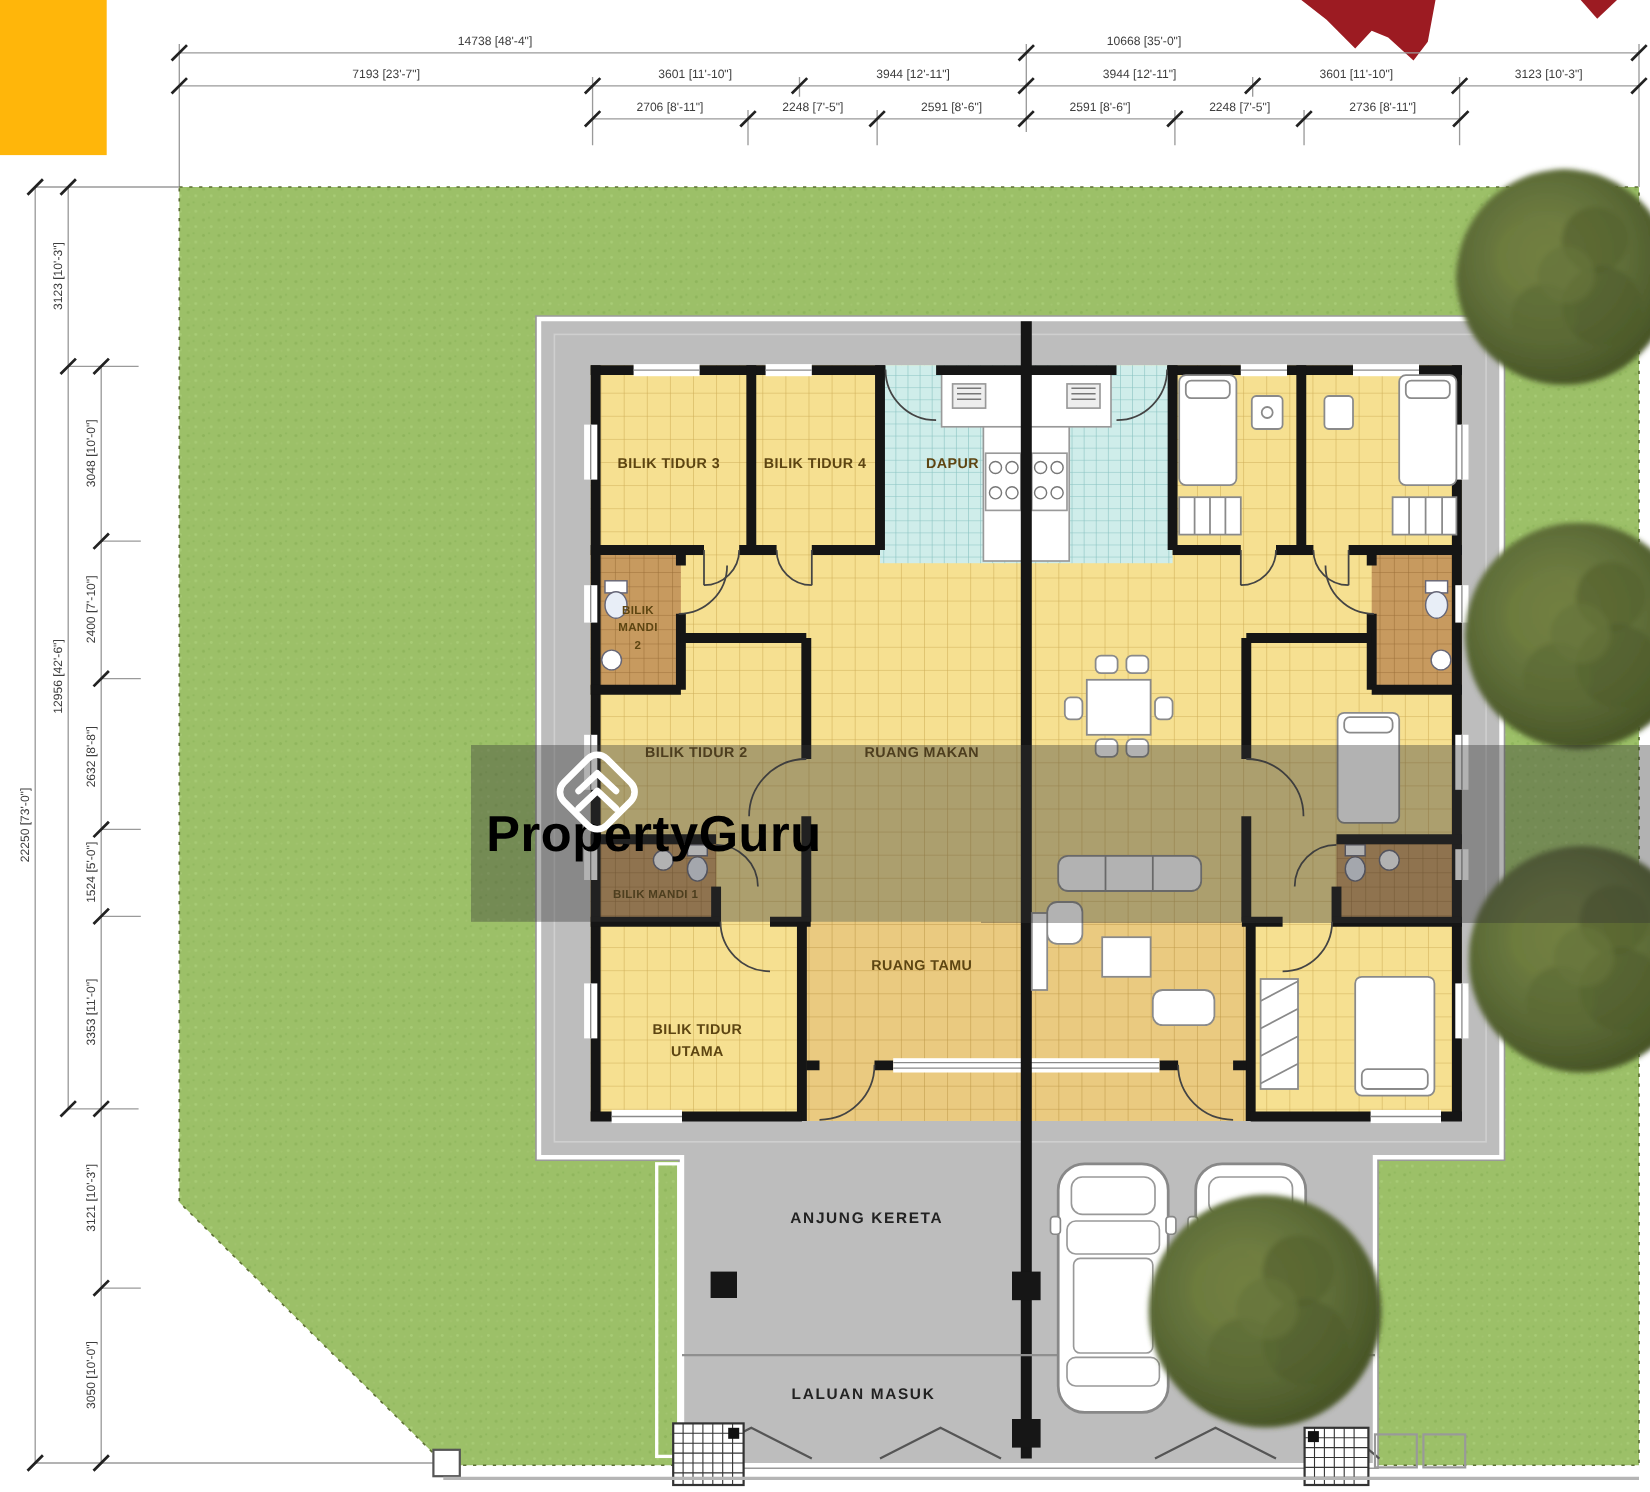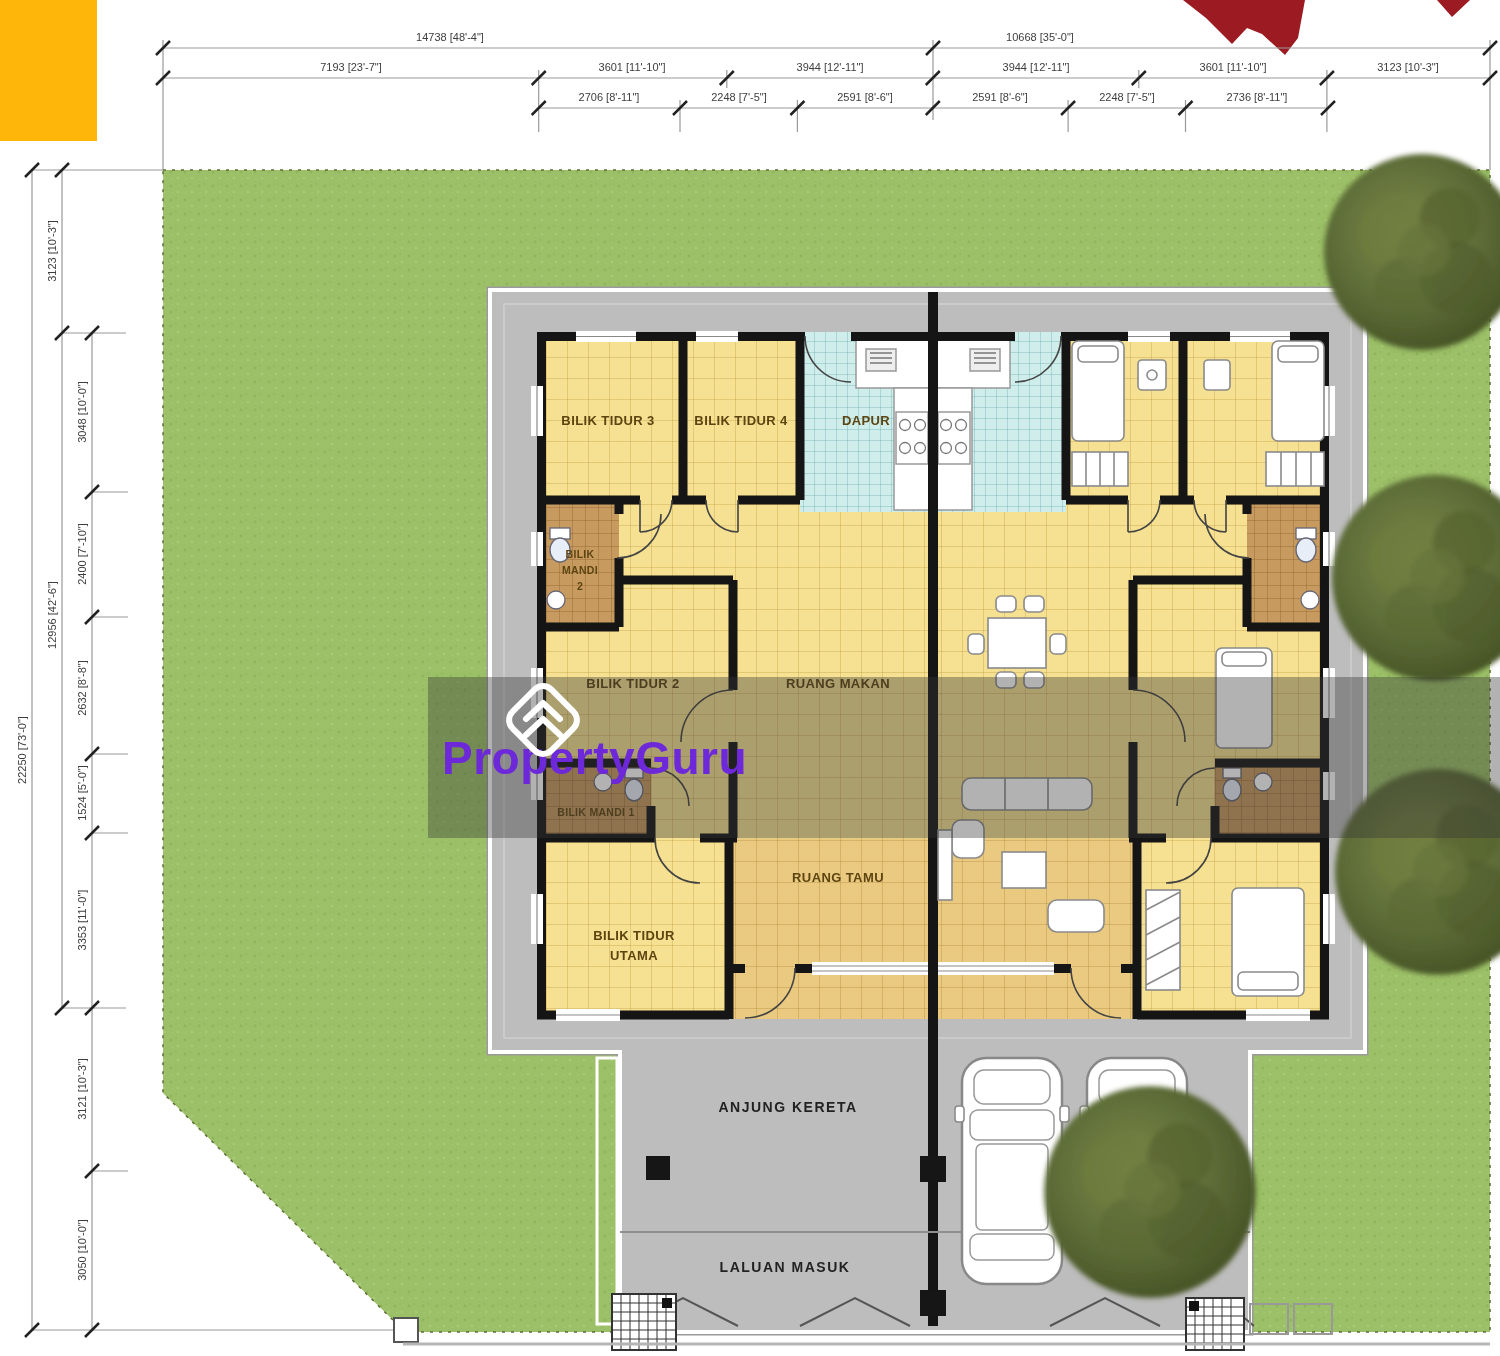--- a/index.html
+++ b/index.html
@@ -6,21 +6,21 @@
   .stage{position:relative;width:1500px;height:1356px;background:#fff;overflow:hidden;
          font-family:"Liberation Sans", sans-serif;}
   .stage svg{position:absolute;left:0;top:0;}
   .dimtxt{font-size:11px;fill:#3d3d3d;}
   .roomtxt{font-size:13px;font-weight:bold;fill:#5d4512;letter-spacing:.4px;}
   .roomtxt-sm{font-size:10.5px;font-weight:bold;fill:#5d4512;letter-spacing:.3px;}
   .sitetxt{font-size:14px;font-weight:bold;fill:#222;letter-spacing:1.5px;}
   .wm-band{position:absolute;left:428px;top:677px;width:1072px;height:161px;
            background:rgba(52,52,52,.38);display:flex;align-items:center;z-index:5;}
   .wm-logo{margin-left:72px;flex:0 0 auto;}
-  .wm-text{color:#6d28d9;font-size:46px;font-weight:bold;margin-left:14px;letter-spacing:.5px;}
+  .wm-text{color:#000000;font-size:46px;font-weight:bold;margin-left:14px;letter-spacing:.5px;}
 </style>
 </head>
 <body>
 
 <div class="stage">
 <svg width="1500" height="1356" viewBox="0 0 1500 1356">
   <defs>
     <pattern id="tileY" width="21" height="21" patternUnits="userSpaceOnUse">
       <rect width="21" height="21" fill="#F6E091"></rect>
       <path d="M21 0H0V21" fill="none" stroke="#A57B1E" stroke-width="1" opacity="0.5"></path>

